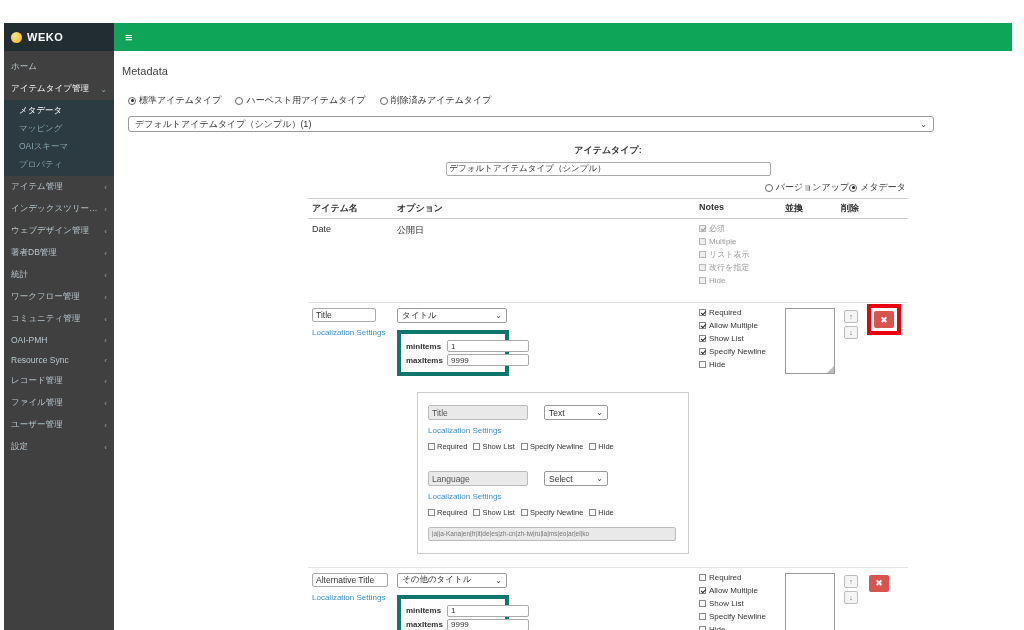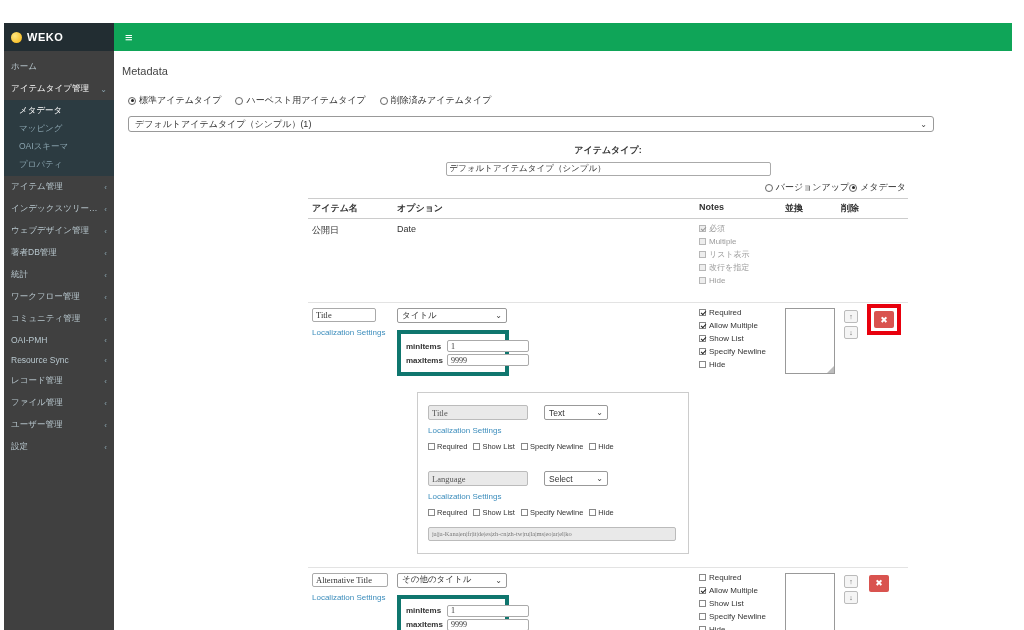--- a/index.html
+++ b/index.html
@@ -26,21 +26,21 @@
   .filter-row{margin:17px 0 0 14px;display:flex;gap:14px;align-items:center;font-size:9px;color:#333;}
   .radio-opt{display:flex;align-items:center;gap:3px;cursor:pointer;}
   .radio{width:8px;height:8px;border:1px solid #666;border-radius:50%;background:#fff;position:relative;flex:none;}
   .radio.on::after{content:"";position:absolute;left:1.5px;top:1.5px;width:3px;height:3px;border-radius:50%;background:#222;}
   .big-select{margin:9px 0 0 14px;width:806px;height:16px;border:1px solid #999;border-radius:3px;display:flex;align-items:center;justify-content:space-between;padding:0 6px;font-size:9px;background:#fff;cursor:pointer;}
   .chev-dark{font-size:8px;color:#444;flex:none;}
   
   .editor{margin:10px 0 0 194px;width:600px;font-size:9px;}
   .itemtype-row{display:flex;align-items:center;gap:5px;padding:2px 2px 4px 2px;flex-direction:column;}
   .bold{font-weight:bold;}
-  .txt{border:1px solid #aaa;border-radius:2px;font-family:Liberation Serif, serif;font-size:8.5px;padding:0 3px;background:#fff;color:#333;height:14px;}
+  .txt{border:1px solid #aaa;border-radius:2px;font-family:Liberation Sans, sans-serif;font-size:8.5px;padding:0 3px;background:#fff;color:#333;height:14px;}
   .itemtype-input{width:325px;}
   .mode-radios{margin-left:auto;display:flex;gap:0;font-size:9px;}
   .mode-radios label{display:flex;align-items:center;gap:3px;cursor:pointer;}
   .grid{display:grid;grid-template-columns:85px 302px 86px 56px 28px 43px;}
   .grid.header{border-top:1px solid #ccc;border-bottom:1px solid #ccc;}
   .hcell{padding:3px 4px;font-weight:bold;font-size:9px;}
   .cell{padding:5px 4px;}
   .row{border-bottom:1px solid #e3e3e3;}
   .row1{min-height:84px;}
   .row2{min-height:252px;}
@@ -202,22 +202,22 @@
 
         <div class="grid header">
           <div class="hcell">アイテム名</div>
           <div class="hcell">オプション</div>
           <div class="hcell">Notes</div>
           <div class="hcell">並換</div>
           <div class="hcell">削除</div>
         </div>
 
         <div class="grid row row1">
+          <div class="cell"><span>Date</span></div>
           <div class="cell"><span>公開日</span></div>
-          <div class="cell"><span>Date</span></div>
           <div class="cell">
             <label class="opt dis">
                 <span class="cb on dis"></span>
                 <span>必須</span>
               </label>
             <label class="opt dis">
                 <span class="cb dis"></span>
                 <span>Multiple</span>
               </label>
             <label class="opt dis">

